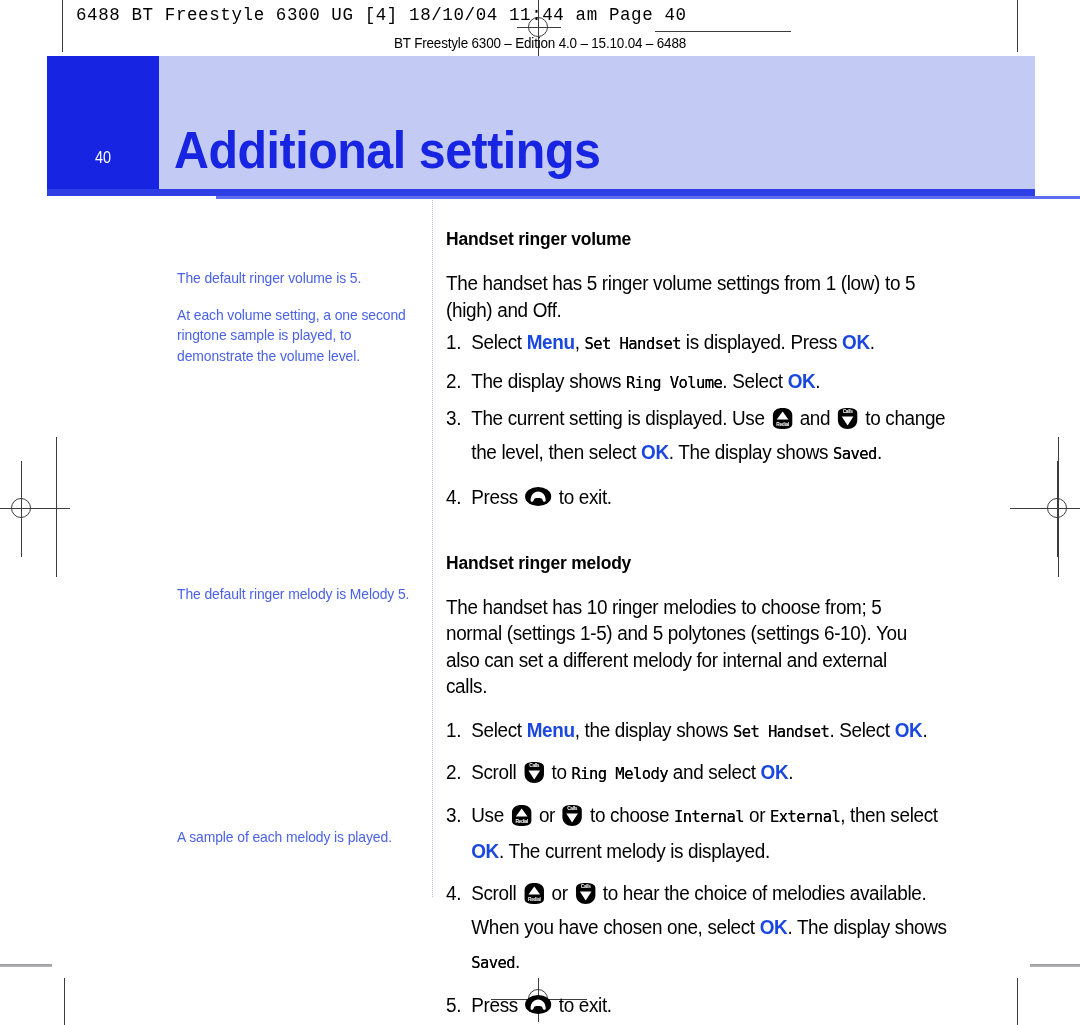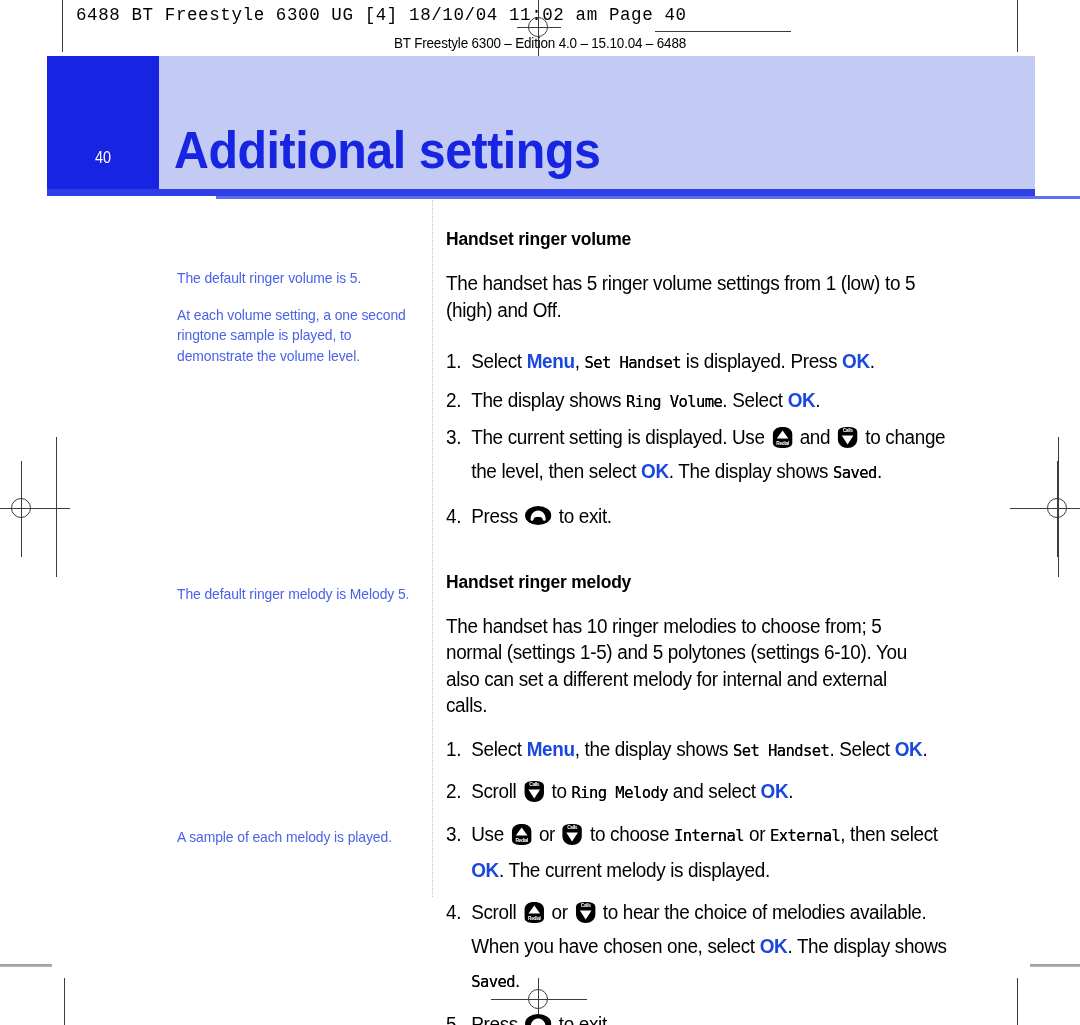--- a/index.html
+++ b/index.html
@@ -270,21 +270,21 @@
   <div class="circ"></div>
     <div class="hl long"></div>
     <div class="vl"></div>
 </div>
 
 <div class="grey-rule" style="left:0px; top:964px; width:52px;"></div>
 <div class="grey-rule" style="left:1030px; top:964px; width:52px;"></div>
 <div class="rule v" style="left:64px; top:978px; height:47px;"></div>
 <div class="rule v" style="left:1017px; top:978px; height:47px;"></div>
 
-<div class="press-line">6488 BT Freestyle 6300 UG [4]   18/10/04  11:02 am  Page 40</div>
+<div class="press-line">6488 BT Freestyle 6300 UG [4]   18/10/04  11:44 am  Page 40</div>
 <div class="edition-line">BT Freestyle 6300 – Edition 4.0 – 15.10.04 – 6488</div>
 
 <div class="title-band">
   <div class="lilac"></div>
   <div class="page-block"></div>
   <div class="page-number">40</div>
   <div class="chapter-title">Additional settings</div>
 </div>
 <div class="band-underline"></div>
 <div class="band-underline-2"></div>
@@ -295,21 +295,21 @@
   <div class="margin-note" style="margin-top:218px;">The default ringer melody is Melody 5.</div>
   <div class="margin-note" style="margin-top:222px;">A sample of each melody is played.</div>
 </div>
 
 <div class="divider"></div>
 
 <div class="main-col">
 
   <h2 class="section-head" style="margin-top:33px;">Handset ringer volume</h2>
   <p class="para" style="margin-top:20px; width:497px;">The handset has 5 ringer volume settings from 1 (low) to 5 (high) and Off.</p>
-  <ol class="steps" style="margin-top:25px;">
+  <ol class="steps" style="margin-top:6px;">
     <li class="tight">Select <span class="kw">Menu</span>, <span class="lcd">Set Handset</span> is displayed. Press <span class="kw">OK</span>.</li>
     <li class="tight" style="margin-top:10px;">The display shows <span class="lcd">Ring Volume</span>. Select <span class="kw">OK</span>.</li>
     <li style="margin-top:5px; line-height:34px; width:500px;">The current setting is displayed. Use <span class="key" title="Redial"><svg width="22" height="23" viewBox="0 0 22 23">
             <path d="M1 8.5 C1 3.5 5 1 11 1 C17 1 21 3.5 21 8.5 L21 17 C21 21 16 22 11 22 C6 22 1 21 1 17 Z" fill="#000"></path>
             <path d="M11 4.5 L17 12.5 L5 12.5 Z" fill="#fff"></path>
             <text x="11" y="19.5" font-family="Liberation Sans, sans-serif" font-size="5" fill="#fff" text-anchor="middle" font-weight="bold">Redial</text>
           </svg></span> and <span class="key" title="Calls"><svg width="22" height="23" viewBox="0 0 22 23">
             <path d="M1 6 C1 2 6 1 11 1 C16 1 21 2 21 6 L21 13 C21 19 16 22 11 22 C6 22 1 19 1 13 Z" fill="#000"></path>
             <text x="11" y="6.4" font-family="Liberation Sans, sans-serif" font-size="5" fill="#fff" text-anchor="middle" font-weight="bold">Calls</text>
             <path d="M5 9.5 L17 9.5 L11 18.5 Z" fill="#fff"></path>

